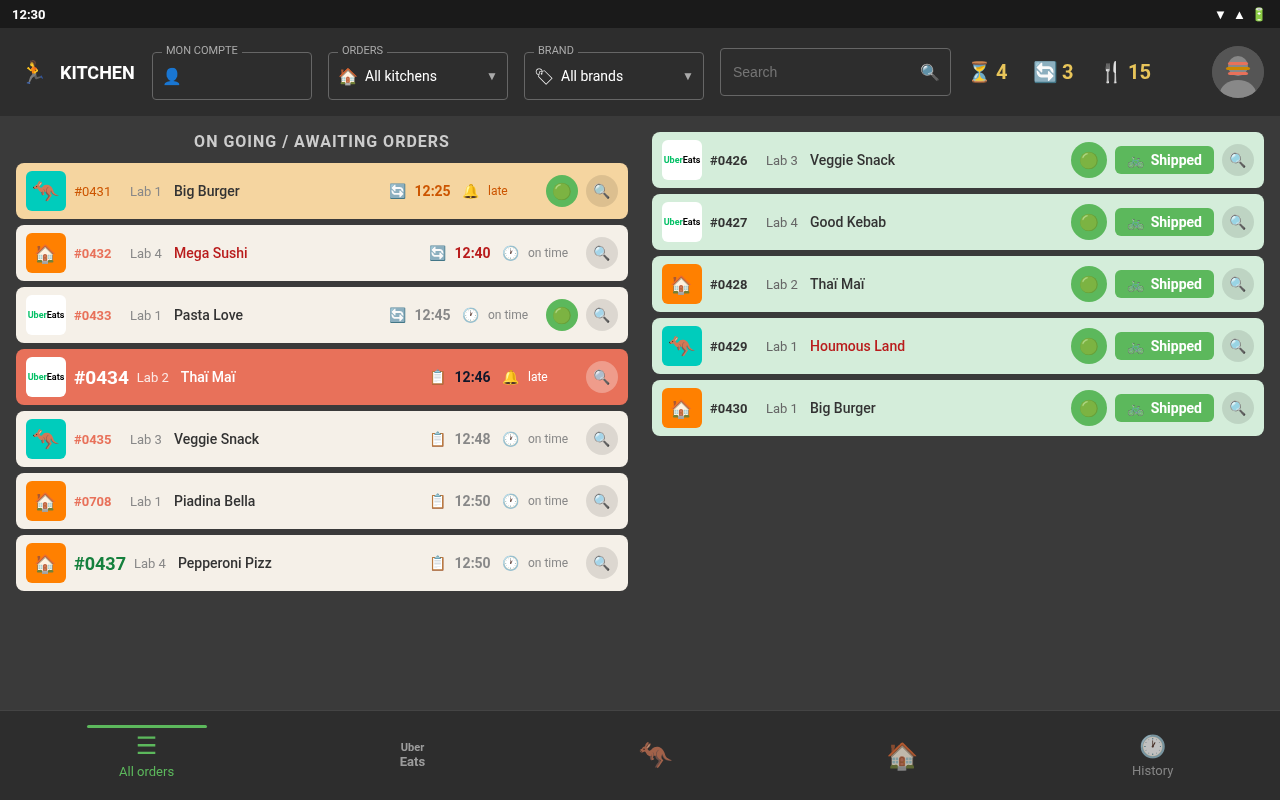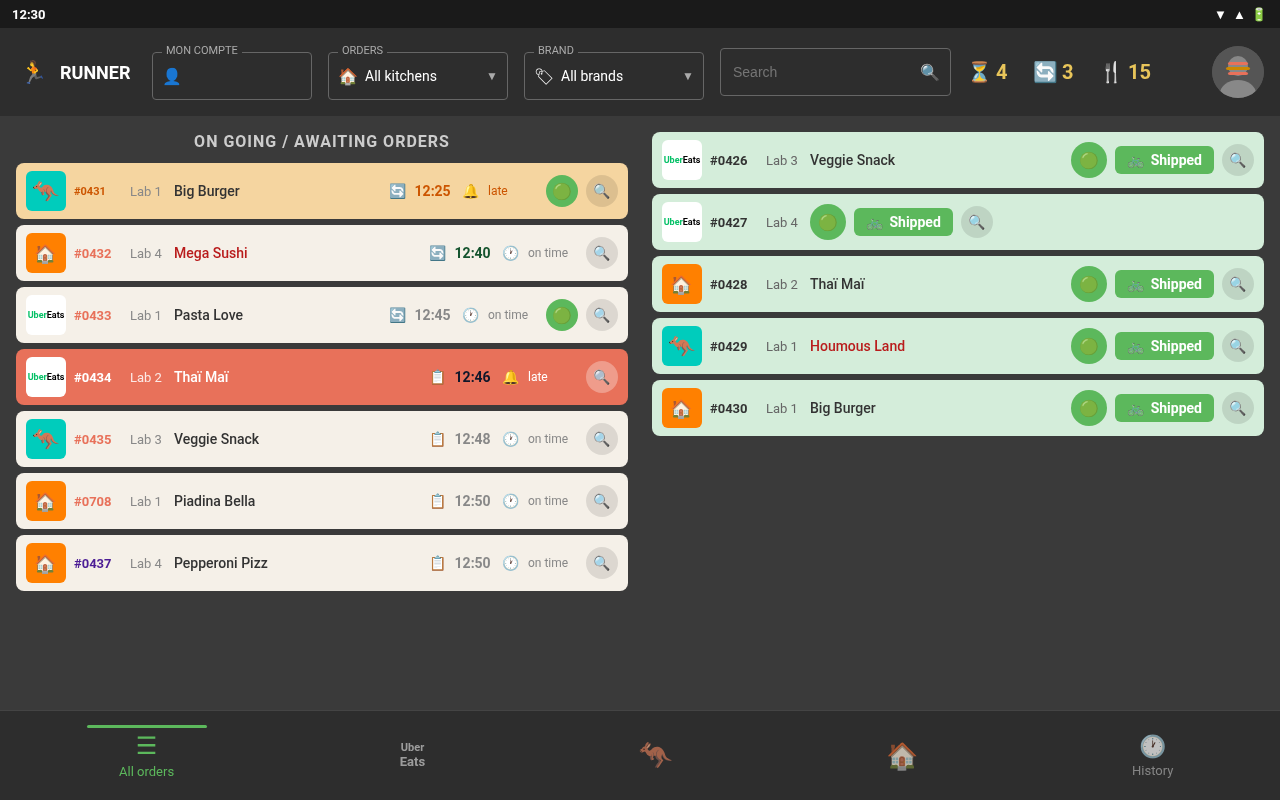--- a/index.html
+++ b/index.html
@@ -340,21 +340,21 @@
     <span>▼</span>
     <span>▲</span>
     <span>🔋</span>
   </div>
 </div>
 
 <div id="top-bar">
 
   <div class="runner-logo">
     <div class="runner-icon">🏃</div>
-    <span>RUNNER</span>
+    <span>KITCHEN</span>
   </div>
 
   <div class="dropdown-wrapper" style="position:relative; margin-top:8px;text-align:center;">
     <span class="dropdown-label">MON COMPTE</span>
     <div class="account-field" style="min-width:160px;">
       <span class="dropdown-icon">👤</span>
       <span></span>
     </div>
   </div>
 
@@ -408,37 +408,37 @@
 </div>
 
 <div id="main">
 
   <div class="panel">
     <div class="panel-title">ON GOING / AWAITING ORDERS</div>
 
     <div id="left-orders">
         <div class="order-row warning">
     <div class="brand-logo brand-deliveroo" style="background:#00ccbc; border-radius:6px; display:flex; align-items:center; justify-content:center; color:#fff; font-size:22px;">🦘</div>
-    <span style="font-weight:bold; font-size:11px; min-width:48px; color:#cc5500;">#0431</span>
+    <span style="font-weight:normal; font-size:13px; min-width:48px; color:#cc5500;">#0431</span>
     <span style="font-size:13px; min-width:36px; color:#888;">Lab 1</span>
     <span style="font-size:14px; font-weight:500; flex:1; color:#333;">Big Burger</span>
     <span style="font-size:14px; color:#cc5500;">🔄</span>
     <span style="font-size:14px; font-weight:bold; color:#cc5500; min-width:40px;">12:25</span>
     <span style="font-size:14px; color:#cc5500;">🔔</span>
     <span style="font-size:12px; color:#cc5500; min-width:50px;">late</span>
     <div class="courier-btn">🟢</div>
     <div class="search-btn" style="background:rgba(0,0,0,0.1);color:#666;">🔍</div>
   </div>
         <div class="order-row normal">
     <div class="brand-logo brand-justeat" style="background:#ff8000; border-radius:6px; display:flex; align-items:center; justify-content:center; color:#fff; font-size:18px;">🏠</div>
     <span style="font-weight:bold; font-size:13px; min-width:48px; color:#e8715a;">#0432</span>
     <span style="font-size:13px; min-width:36px; color:#888;">Lab 4</span>
     <span style="font-size:14px; font-weight:500; flex:1; color:#b91c1c;">Mega Sushi</span>
     <span style="font-size:14px; color:#888;">🔄</span>
-    <span style="font-size:14px; font-weight:bold; color:#14532d; min-width:40px;">12:40</span>
+    <span style="font-size:14px; font-weight:bold; color:#b91c1c; min-width:40px;">12:40</span>
     <span style="font-size:14px; color:#888;">🕐</span>
     <span style="font-size:12px; color:#888; min-width:50px;">on time</span>
 
     <div class="search-btn" style="background:rgba(0,0,0,0.1);color:#666;">🔍</div>
   </div>
         <div class="order-row normal">
     <div class="brand-logo brand-ubereats" style="background:#fff; border-radius:6px; padding:3px; font-size:9px; font-weight:bold; color:#000; text-align:center; line-height:1.2;">
             <span style="color:#06c167;">Uber</span>
             <br>
             <span>Eats</span>
@@ -452,21 +452,21 @@
     <span style="font-size:12px; color:#888; min-width:50px;">on time</span>
     <div class="courier-btn">🟢</div>
     <div class="search-btn" style="background:rgba(0,0,0,0.1);color:#666;">🔍</div>
   </div>
         <div class="order-row late">
     <div class="brand-logo brand-ubereats" style="background:#fff; border-radius:6px; padding:3px; font-size:9px; font-weight:bold; color:#000; text-align:center; line-height:1.2;">
             <span style="color:#06c167;">Uber</span>
             <br>
             <span>Eats</span>
           </div>
-    <span style="font-weight:bold; font-size:13px; min-width:48px; color:#fff;">#0434</span>
+    <span style="font-weight:bold; font-size:19px; min-width:48px; color:#fff;">#0434</span>
     <span style="font-size:13px; min-width:36px; color:rgba(255,255,255,0.85);">Lab 2</span>
     <span style="font-size:14px; font-weight:500; flex:1; color:#fff;">Thaï Maï</span>
     <span style="font-size:14px; color:#fff;">📋</span>
     <span style="font-size:14px; font-weight:bold; color:#0f172a; min-width:40px;">12:46</span>
     <span style="font-size:14px; color:#fff;">🔔</span>
     <span style="font-size:12px; color:#fff; min-width:50px;">late</span>
 
     <div class="search-btn" style="background:rgba(255,255,255,0.3);color:#fff;">🔍</div>
   </div>
         <div class="order-row normal">
@@ -488,21 +488,21 @@
     <span style="font-size:14px; font-weight:500; flex:1; color:#333;">Piadina Bella</span>
     <span style="font-size:14px; color:#888;">📋</span>
     <span style="font-size:14px; font-weight:bold; color:#888; min-width:40px;">12:50</span>
     <span style="font-size:14px; color:#888;">🕐</span>
     <span style="font-size:12px; color:#888; min-width:50px;">on time</span>
 
     <div class="search-btn" style="background:rgba(0,0,0,0.1);color:#666;">🔍</div>
   </div>
         <div class="order-row normal">
     <div class="brand-logo brand-justeat" style="background:#ff8000; border-radius:6px; display:flex; align-items:center; justify-content:center; color:#fff; font-size:18px;">🏠</div>
-    <span style="font-weight:bold; font-size:13px; min-width:48px; color:#4c1d95;">#0437</span>
+    <span style="font-weight:bold; font-size:18px; min-width:48px; color:#15803d;">#0437</span>
     <span style="font-size:13px; min-width:36px; color:#888;">Lab 4</span>
     <span style="font-size:14px; font-weight:500; flex:1; color:#333;">Pepperoni Pizz</span>
     <span style="font-size:14px; color:#888;">📋</span>
     <span style="font-size:14px; font-weight:bold; color:#888; min-width:40px;">12:50</span>
     <span style="font-size:14px; color:#888;">🕐</span>
     <span style="font-size:12px; color:#888; min-width:50px;">on time</span>
 
     <div class="search-btn" style="background:rgba(0,0,0,0.1);color:#666;">🔍</div>
   </div>
       </div>
@@ -528,20 +528,21 @@
     <div class="ready-search">🔍</div>
   </div>
         <div class="ready-row">
     <div class="brand-logo brand-ubereats" style="background:#fff; border-radius:6px; padding:3px; font-size:9px; font-weight:bold; color:#000; text-align:center; line-height:1.2;">
             <span style="color:#06c167;">Uber</span>
             <br>
             <span>Eats</span>
           </div>
     <span style="font-weight:bold; font-size:13px; min-width:48px; color:#333;">#0427</span>
     <span style="font-size:13px; min-width:36px; color:#666;">Lab 4</span>
+    <span style="font-size:14px; font-weight:500; flex:1; color:#333;">Good Kebab</span>
     <div class="courier-circle" style="background:#5cb85c; color:#fff; border-radius:50%; width:36px; height:36px; display:flex; align-items:center; justify-content:center; font-size:16px;">🟢</div>
     <div class="shipped-btn">
       <span>🚲</span>
       <span>Shipped</span>
     </div>
     <div class="ready-search">🔍</div>
   </div>
         <div class="ready-row">
     <div class="brand-logo brand-justeat" style="background:#ff8000; border-radius:6px; display:flex; align-items:center; justify-content:center; color:#fff; font-size:18px;">🏠</div>
     <span style="font-weight:bold; font-size:13px; min-width:48px; color:#333;">#0428</span>

